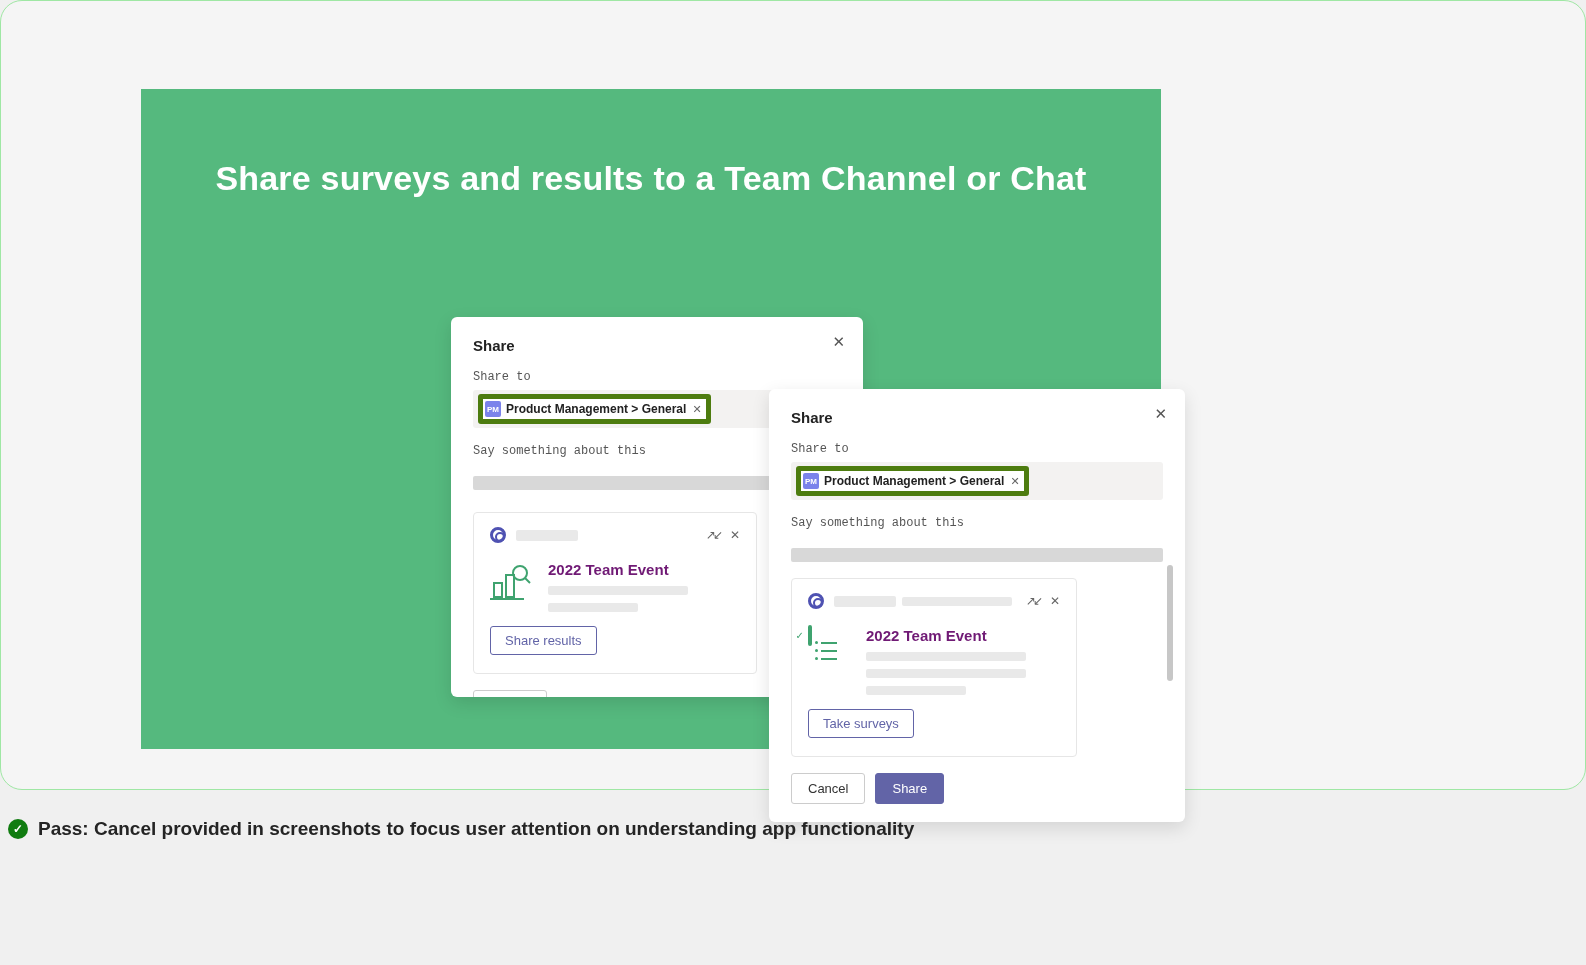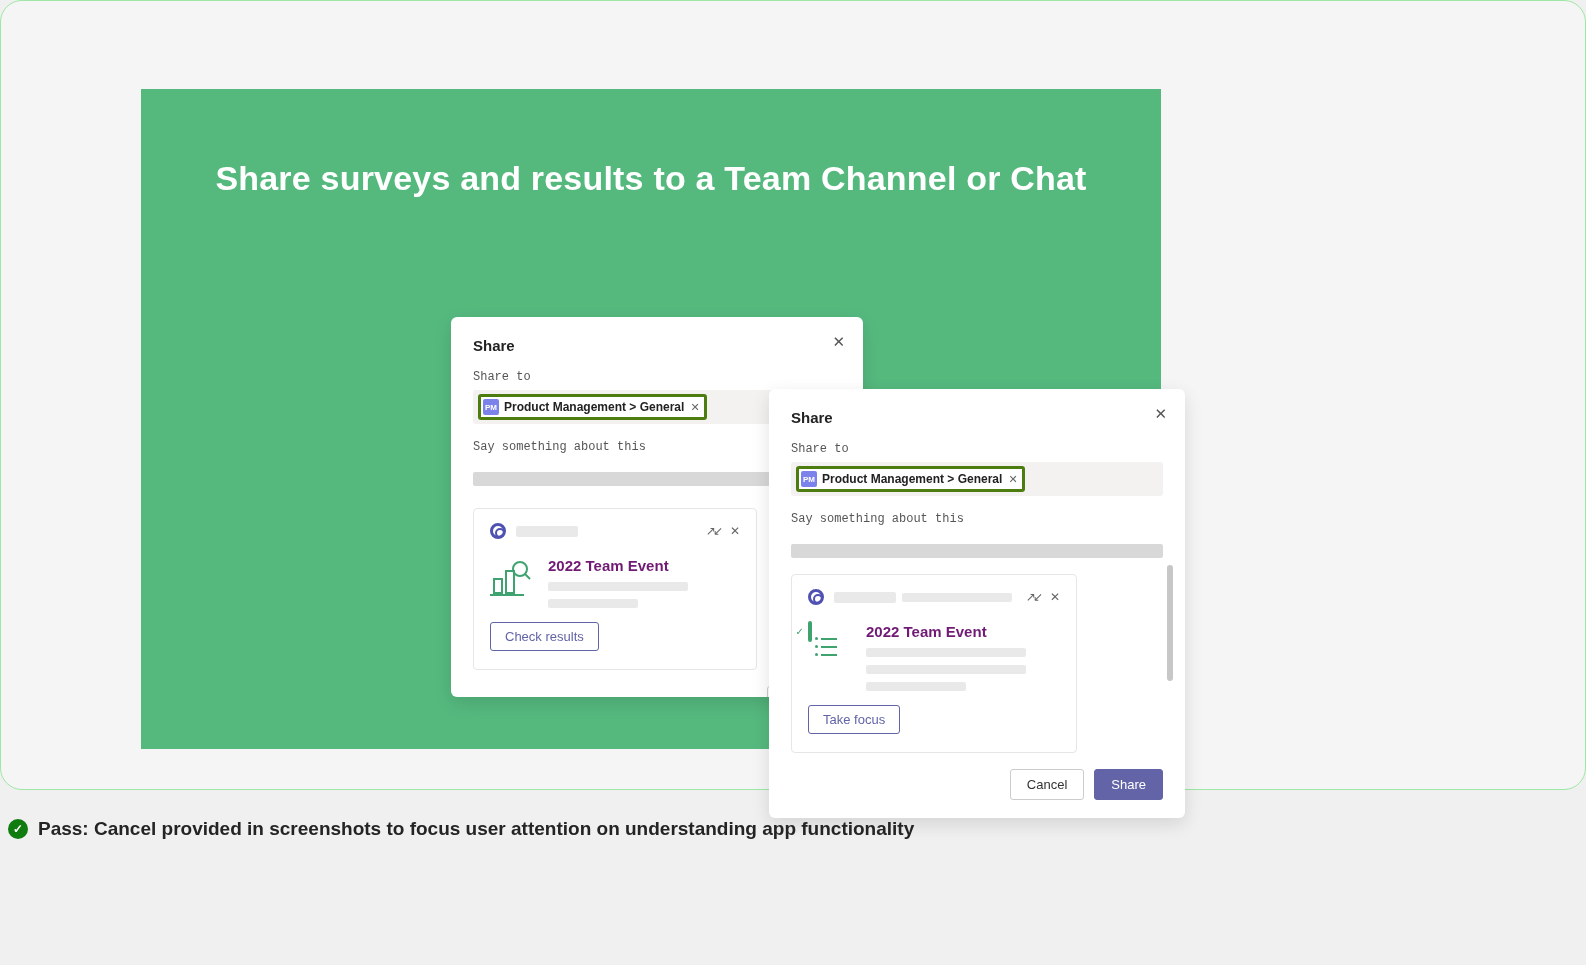--- a/index.html
+++ b/index.html
@@ -74,21 +74,21 @@
 }
 .chip {
   display: inline-flex;
   align-items: center;
   background: #fff;
   border-radius: 3px;
   padding: 2px 4px 2px 2px;
   font-size: 12px;
   font-weight: 600;
   color: #222;
-  border: 3px solid #4d7c0f;
+  border: 5px solid #4d7c0f;
 }
 .chip .icon-box {
   width: 16px; height: 16px;
   background: #7B83EB;
   border-radius: 2px;
   margin-right: 5px;
   display: inline-flex; align-items: center; justify-content: center;
   color: #fff; font-size: 8px; font-weight: 600;
 }
 .chip .chip-x { margin-left: 6px; color: #666; font-size: 11px; cursor: pointer; font-weight: 400; }
@@ -147,21 +147,21 @@
   color: #6264A7;
   background: #fff;
   font-size: 13px;
   padding: 6px 14px;
   border-radius: 3px;
   cursor: pointer;
 }
 
 .dialog-footer {
   display: flex;
-  justify-content: flex-end;
+  justify-content: flex-start;
   gap: 10px;
   padding: 16px 0 18px 0;
 }
 .btn {
   font-size: 13px;
   padding: 7px 16px;
   border-radius: 3px;
   cursor: pointer;
   border: 1px solid #CCC;
   background: #fff;
@@ -274,21 +274,21 @@
               <line x1="35" y1="17" x2="40" y2="22" stroke="#3FA36F" stroke-width="2"></line>
               <line x1="0" y1="38" x2="34" y2="38" stroke="#3FA36F" stroke-width="2"></line>
             </svg>
           </span>
           <div style="flex:1">
             <div class="card-title">2022 Team Event</div>
             <div class="ph ph-row" style="width:140px"></div>
             <div class="ph ph-row" style="width:90px"></div>
           </div>
         </div>
-        <span class="outline-btn">Check results</span>
+        <span class="outline-btn">Share results</span>
       </div>
 
       <div class="dialog-footer">
         <span class="btn">Cancel</span>
       </div>
     </div>
 
     <div class="dialog right">
       <div class="title">Share</div>
       <div class="close-x">✕</div>
@@ -324,21 +324,21 @@
               <span class="dot" style="left:5px; top:30px;"></span><span class="line" style="top:31px; left:11px; width:16px;"></span>
             </span>
           </span>
           <div style="flex:1">
             <div class="card-title">2022 Team Event</div>
             <div class="ph ph-row" style="width:160px"></div>
             <div class="ph ph-row" style="width:160px"></div>
             <div class="ph ph-row" style="width:100px"></div>
           </div>
         </div>
-        <span class="outline-btn">Take focus</span>
+        <span class="outline-btn">Take surveys</span>
       </div>
 
       <div class="dialog-footer">
         <span class="btn">Cancel</span>
         <span class="btn primary">Share</span>
       </div>
     </div>
 
   </div>
 </div>

